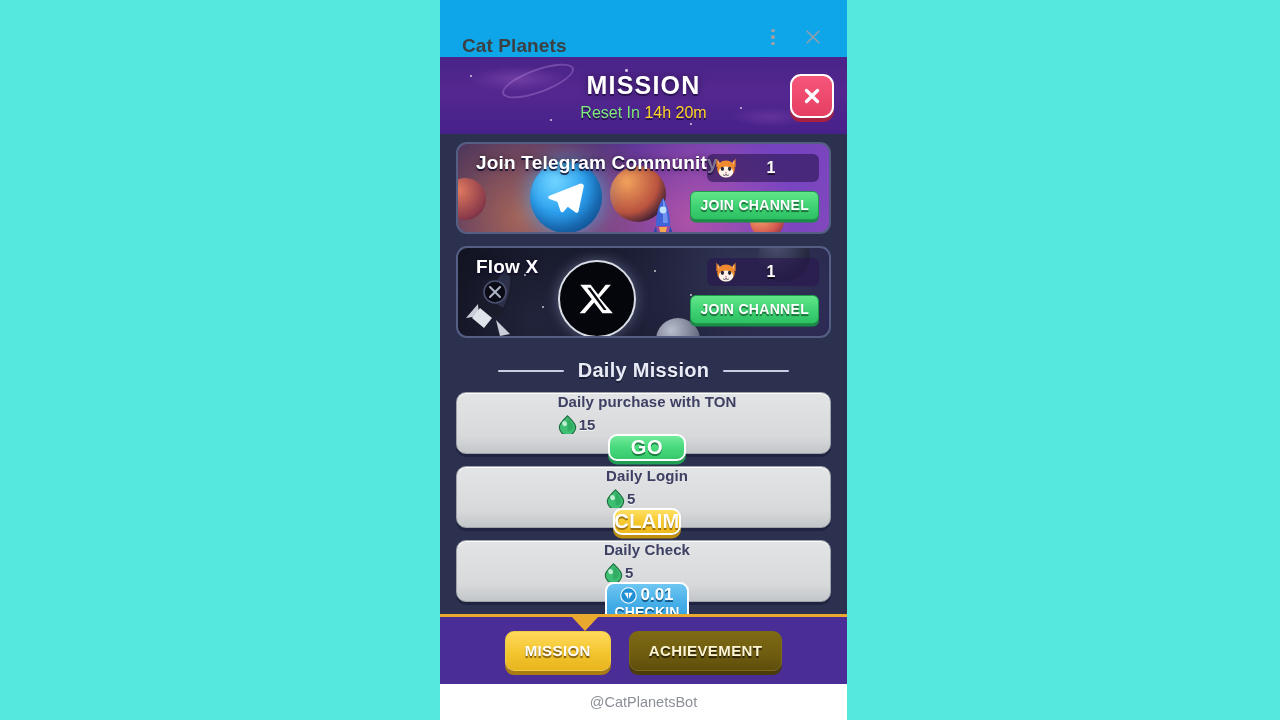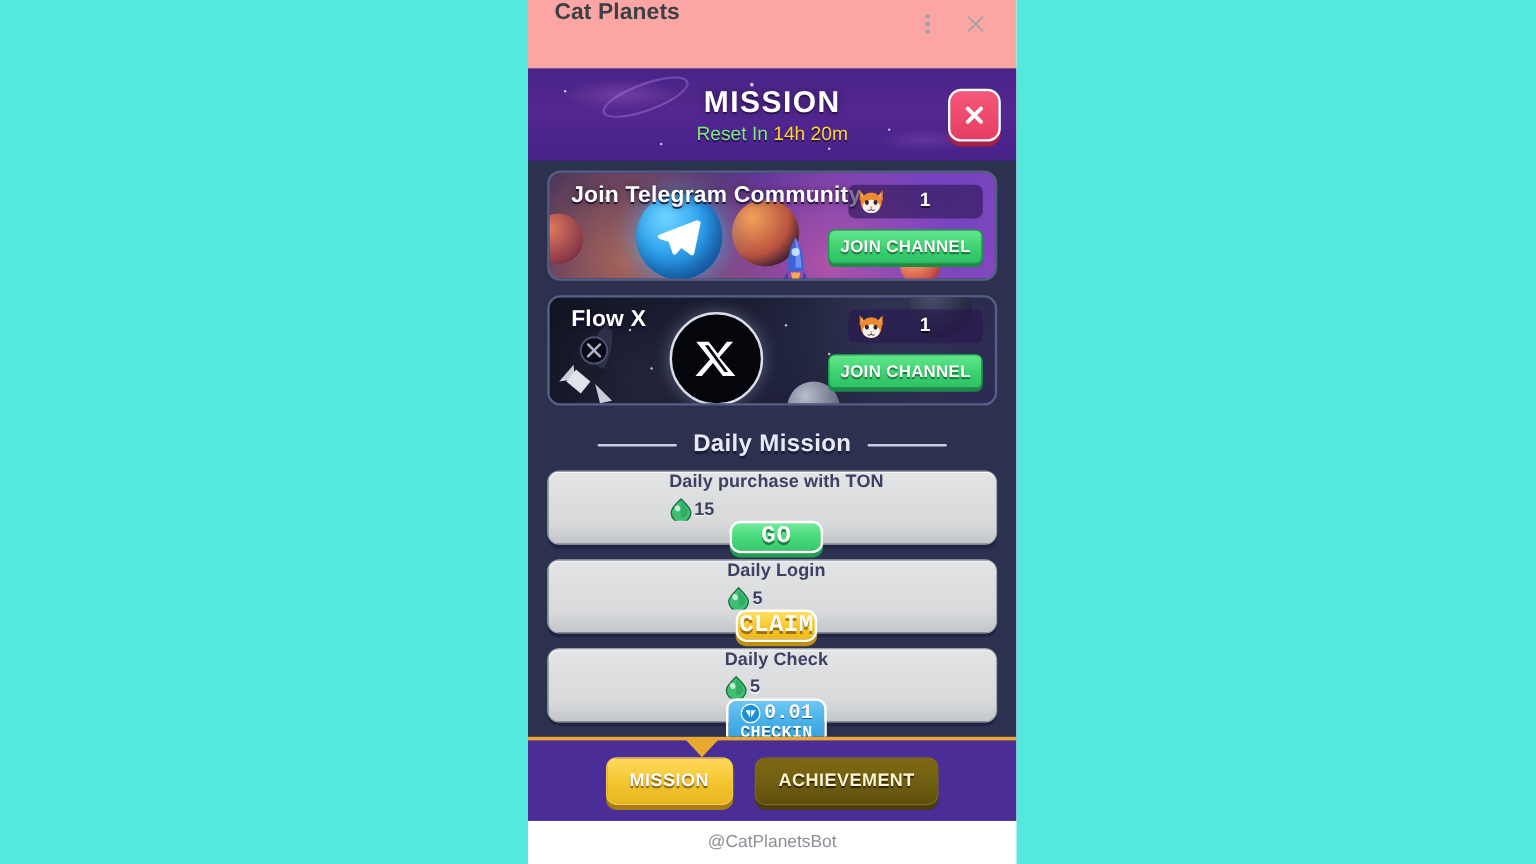--- a/index.html
+++ b/index.html
@@ -24,23 +24,23 @@
     background: #ffffff;
     display: flex;
     flex-direction: column;
     overflow: hidden;
   }
 
   
   #browser-bar {
     height: 57px;
     flex: 0 0 57px;
-    background: #fca5a5;
+    background: #0ea5e9;
     display: flex;
-    align-items: flex-start;
+    align-items: flex-end;
     padding: 0 14px 0 22px;
   }
   #browser-title {
     font-size: 19px;
     font-weight: bold;
     color: #3c4043;
     letter-spacing: .1px;
     flex: 1;
   }
   .bar-icon {
@@ -296,21 +296,20 @@
 
   .act-btn {
     border-radius: 9px;
     font-weight: bold;
     color:#fff;
     display:flex;
     align-items:center;
     justify-content:center;
     cursor:pointer;
     flex-direction: column;
-    font-family: Liberation Mono, monospace;
   }
   .act-go {
     width: 78px; height: 43px;
     font-size: 20px;
     letter-spacing: .6px;
     background: linear-gradient(180deg, #74eb9b 0%, #48d97c 50%, #36c96b 100%);
     border: 2px solid #ffffff;
     box-shadow: 0 3.5px 0 #1fa052;
     text-shadow: 0 2px 0 rgba(25,120,62,.9);
   }

